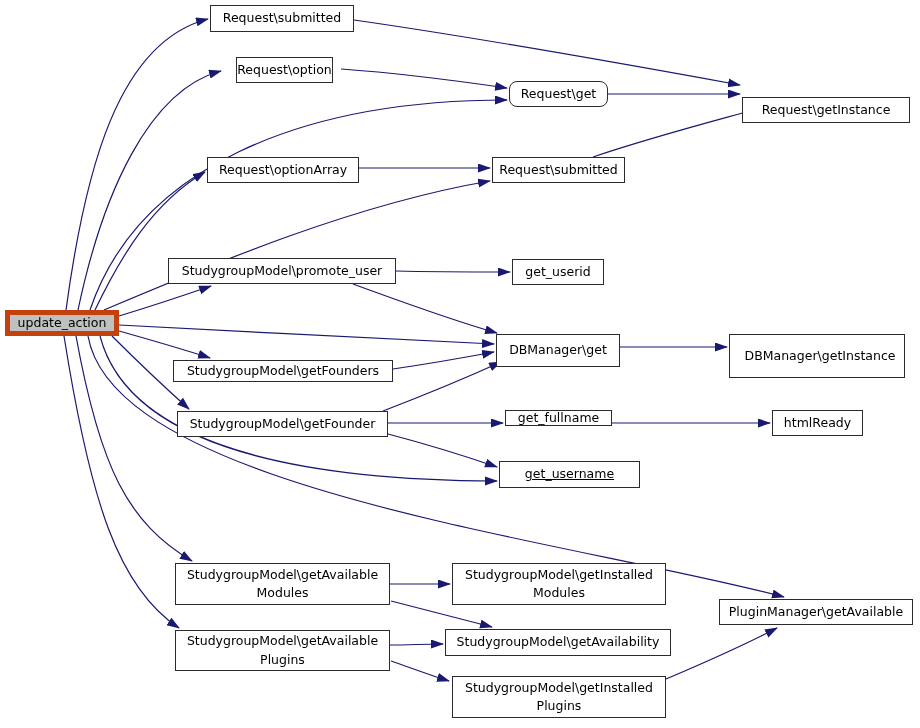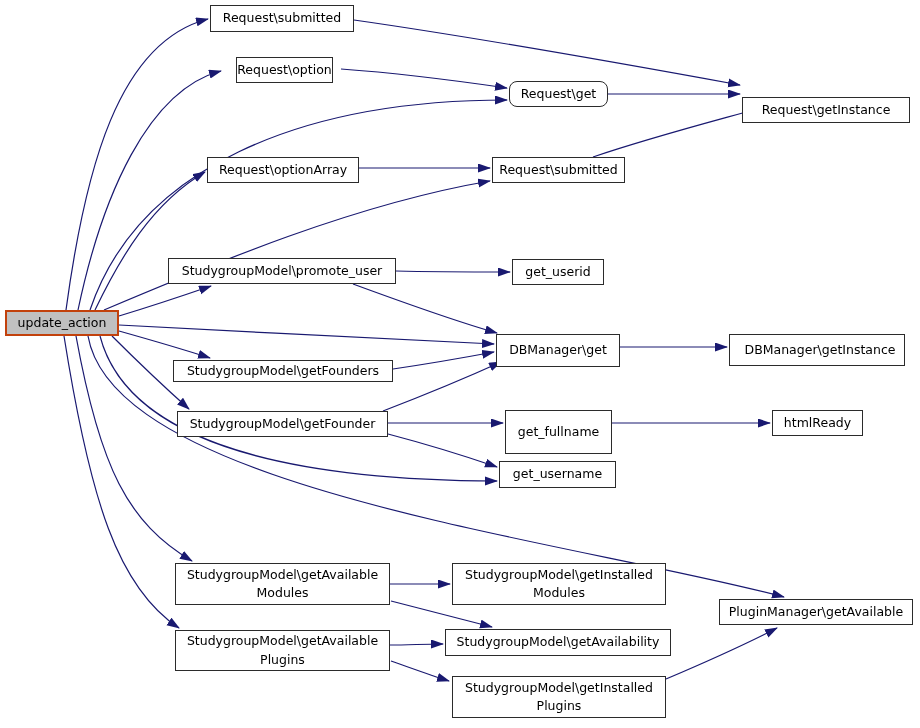--- a/index.html
+++ b/index.html
@@ -36,21 +36,21 @@
     justify-content: center;
     text-align: center;
     font-size: 12.5px;
     line-height: 1.45;
     color: #000000;
     white-space: pre-line;
     cursor: pointer;
     z-index: 2;
   }
   .node.highlight {
-    border: 2px solid #c2410c;
+    border: 5px solid #c2410c;
     cursor: default;
   }
 </style>
 </head>
 <body>
 
 <div id="canvas">
   <svg id="edge-layer" width="920" height="728" viewBox="0 0 920 728" xmlns="http://www.w3.org/2000/svg">
     <defs>
       <marker id="arrow" markerUnits="userSpaceOnUse" markerWidth="14" markerHeight="10" refX="12" refY="4.5" orient="auto">
@@ -95,26 +95,26 @@
       <div class="node highlight" style="left: 5px; top: 310px; width: 114px; height: 26px; background: rgb(192, 192, 192);">update_action</div>
       <div class="node" style="left: 210px; top: 5px; width: 144px; height: 27px;">Request\submitted</div>
       <div class="node" style="left: 236px; top: 57px; width: 97px; height: 26px;">Request\option</div>
       <div class="node" style="left: 509px; top: 81px; width: 99px; height: 26px; border-radius: 8px;">Request\get</div>
       <div class="node" style="left: 742px; top: 97px; width: 168px; height: 26px;">Request\getInstance</div>
       <div class="node" style="left: 207px; top: 157px; width: 152px; height: 26px;">Request\optionArray</div>
       <div class="node" style="left: 492px; top: 157px; width: 133px; height: 26px;">Request\submitted</div>
       <div class="node" style="left: 168px; top: 258px; width: 228px; height: 26px;">StudygroupModel\promote_user</div>
       <div class="node" style="left: 512px; top: 259px; width: 92px; height: 26px;">get_userid</div>
       <div class="node" style="left: 496px; top: 334px; width: 124px; height: 33px;">DBManager\get</div>
-      <div class="node" style="left: 729px; top: 334px; width: 176px; height: 32px; padding-left: 6px;">DBManager\getInstance</div>
+      <div class="node" style="left: 729px; top: 334px; width: 176px; height: 44px; padding-left: 6px;">DBManager\getInstance</div>
       <div class="node" style="left: 173px; top: 360px; width: 220px; height: 22px;">StudygroupModel\getFounders</div>
       <div class="node" style="left: 177px; top: 411px; width: 211px; height: 26px;">StudygroupModel\getFounder</div>
-      <div class="node" style="left: 505px; top: 410px; width: 107px; height: 44px;">get_fullname</div>
+      <div class="node" style="left: 505px; top: 410px; width: 107px; height: 16px;">get_fullname</div>
       <div class="node" style="left: 772px; top: 410px; width: 91px; height: 26px;">htmlReady</div>
-      <div class="node" style="left: 499px; top: 461px; width: 117px; height: 27px;">get_username</div>
+      <div class="node" style="left: 499px; top: 461px; width: 141px; height: 27px; text-decoration: underline;">get_username</div>
       <div class="node" style="left: 175px; top: 563px; width: 215px; height: 42px;">StudygroupModel\getAvailable
 Modules</div>
       <div class="node" style="left: 452px; top: 563px; width: 214px; height: 42px;">StudygroupModel\getInstalled
 Modules</div>
       <div class="node" style="left: 719px; top: 599px; width: 194px; height: 26px;">PluginManager\getAvailable</div>
       <div class="node" style="left: 445px; top: 629px; width: 226px; height: 27px;">StudygroupModel\getAvailability</div>
       <div class="node" style="left: 175px; top: 630px; width: 215px; height: 41px;">StudygroupModel\getAvailable
 Plugins</div>
       <div class="node" style="left: 452px; top: 676px; width: 214px; height: 42px;">StudygroupModel\getInstalled
 Plugins</div>

